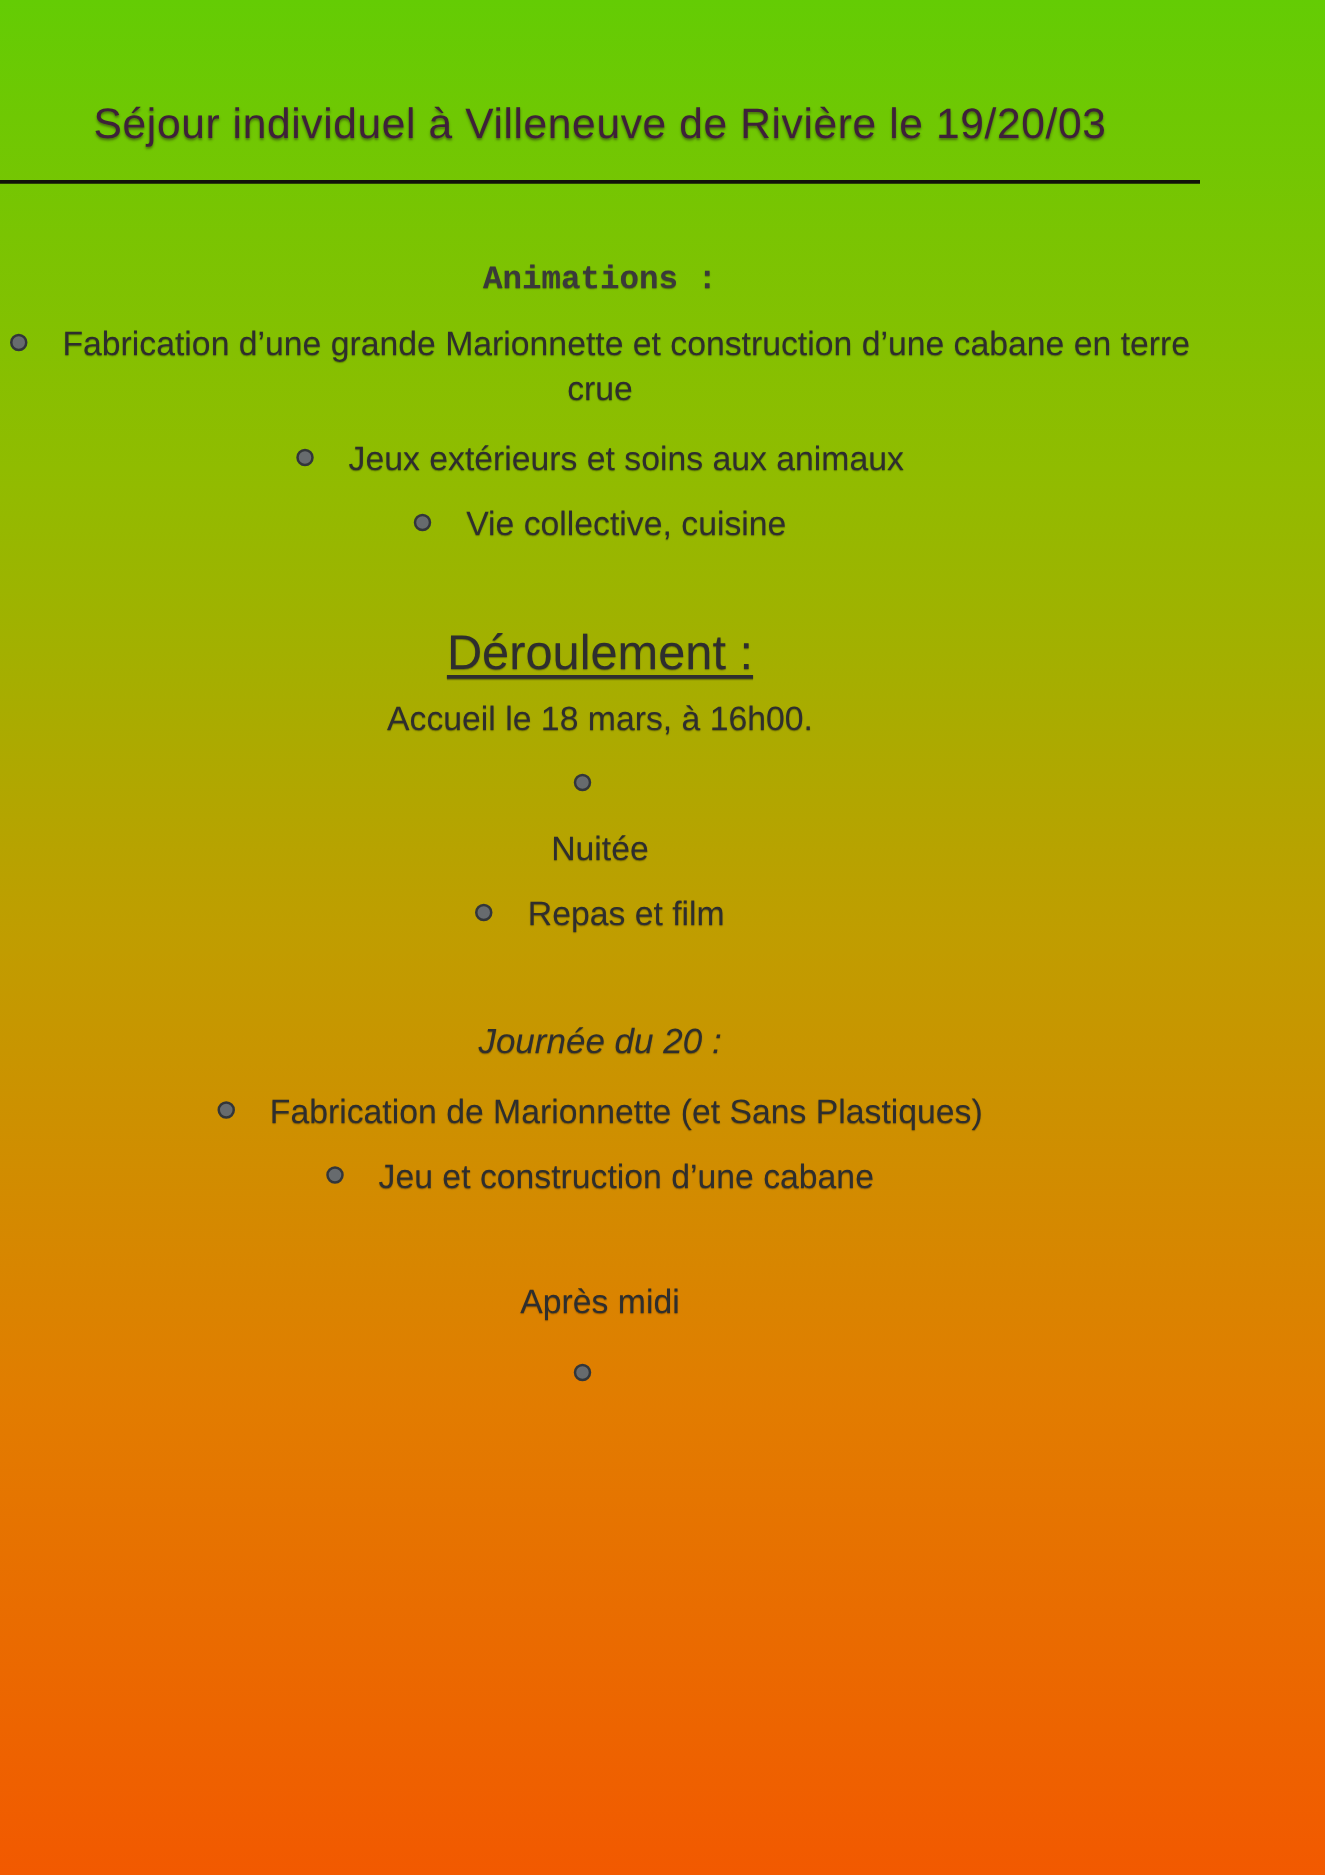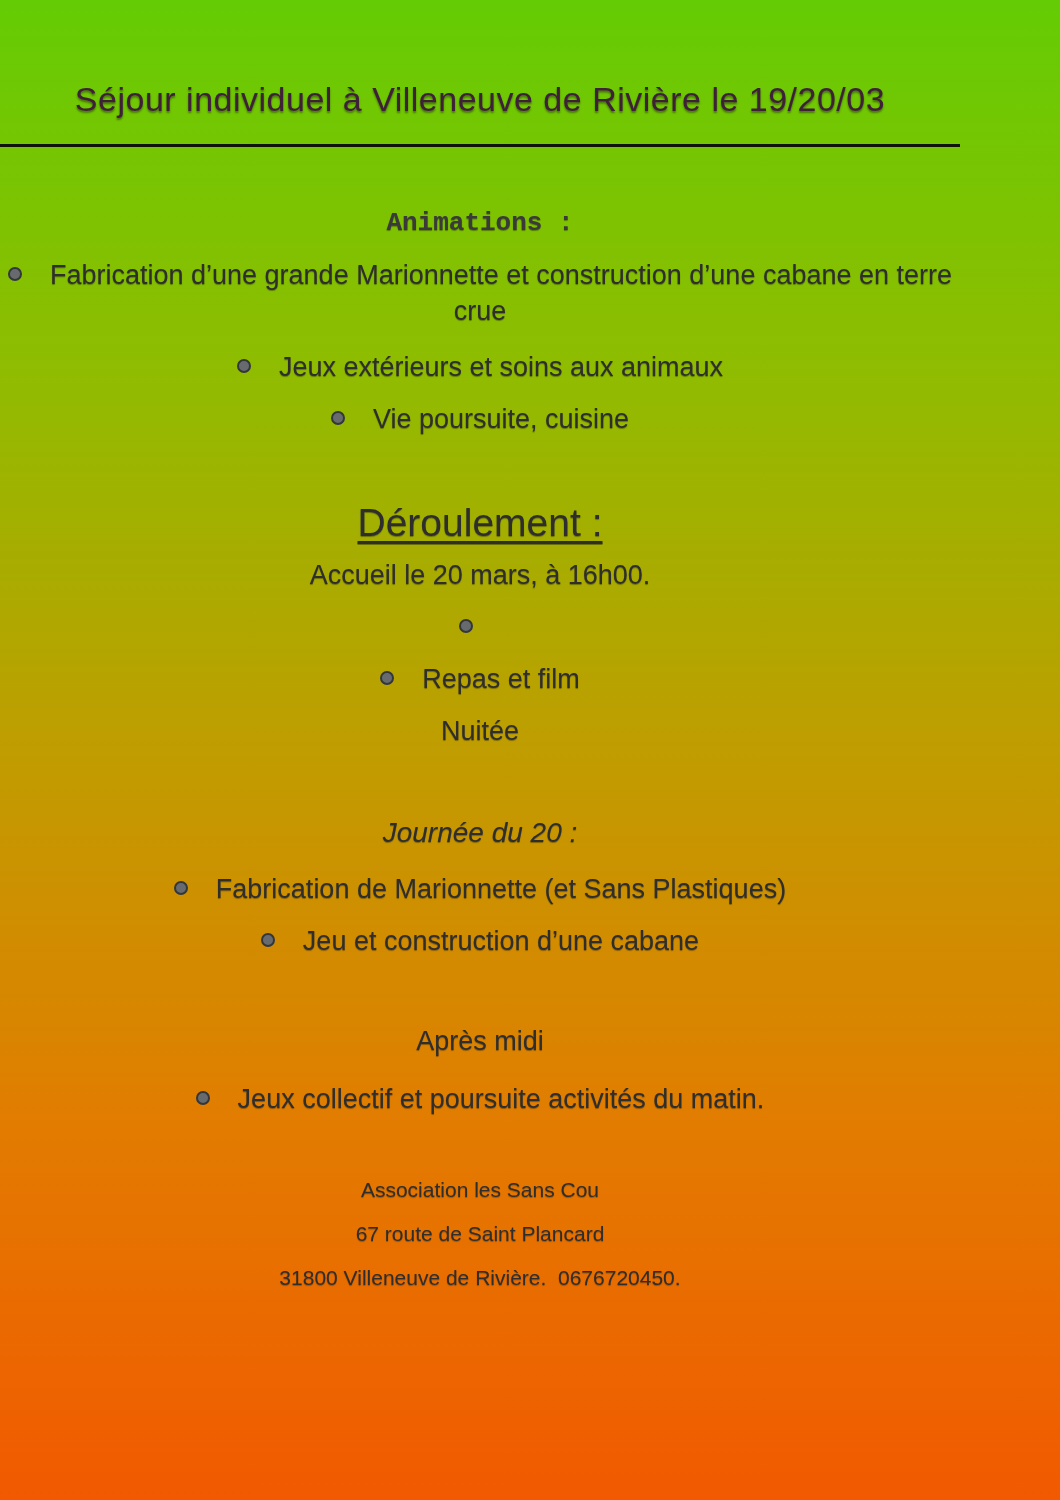--- a/index.html
+++ b/index.html
@@ -110,45 +110,40 @@
   <hr class="title-rule">
 
   <div class="content">
 
     <p class="heading-bold">Animations :</p>
 
     <p class="para"><span class="dot"></span><span>Fabrication d’une grande Marionnette et construction d’une cabane en terre crue</span></p>
 
     <p class="para-gap"><span class="dot"></span><span>Jeux extérieurs et soins aux animaux</span></p>
 
-    <p class="para"><span class="dot"></span><span>Vie poursuite, cuisine</span></p>
+    <p class="para"><span class="dot"></span><span>Vie collective, cuisine</span></p>
 
     <p class="heading-underline">Déroulement :</p>
 
-    <p class="para">Accueil le 20 mars, à 16h00.</p>
+    <p class="para">Accueil le 18 mars, à 16h00.</p>
 
     <p class="para"><span class="dot"></span></p>
 
+    <p class="para">Nuitée</p>
+
     <p class="para"><span class="dot"></span><span>Repas et film</span></p>
-
-    <p class="para">Nuitée</p>
 
     <p class="heading-plain">Journée du 20 :</p>
 
     <p class="para-gap"><span class="dot"></span><span>Fabrication de Marionnette (et Sans Plastiques)</span></p>
 
     <p class="para"><span class="dot"></span><span>Jeu et construction d’une cabane</span></p>
 
 
     <p class="para-section2">Après midi</p>
 
-    <p class="para-after"><span class="dot"></span><span>Jeux collectif et poursuite activités du matin.</span></p>
+    <p class="para-after"><span class="dot"></span></p>
 
 
   </div>
 
-  <div class="footer">
-    <p>Association les Sans Cou</p>
-    <p>67 route de Saint Plancard</p>
-    <p>31800 Villeneuve de Rivière.  0676720450.</p>
-  </div>
 
 </div>
 
 </body></html>

